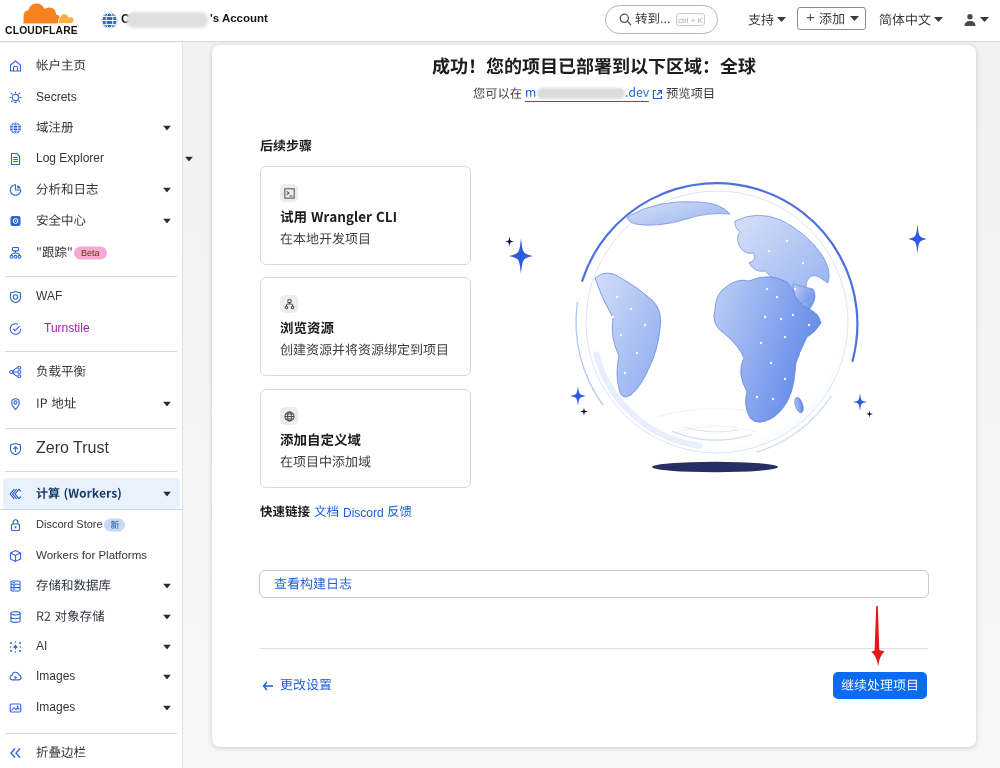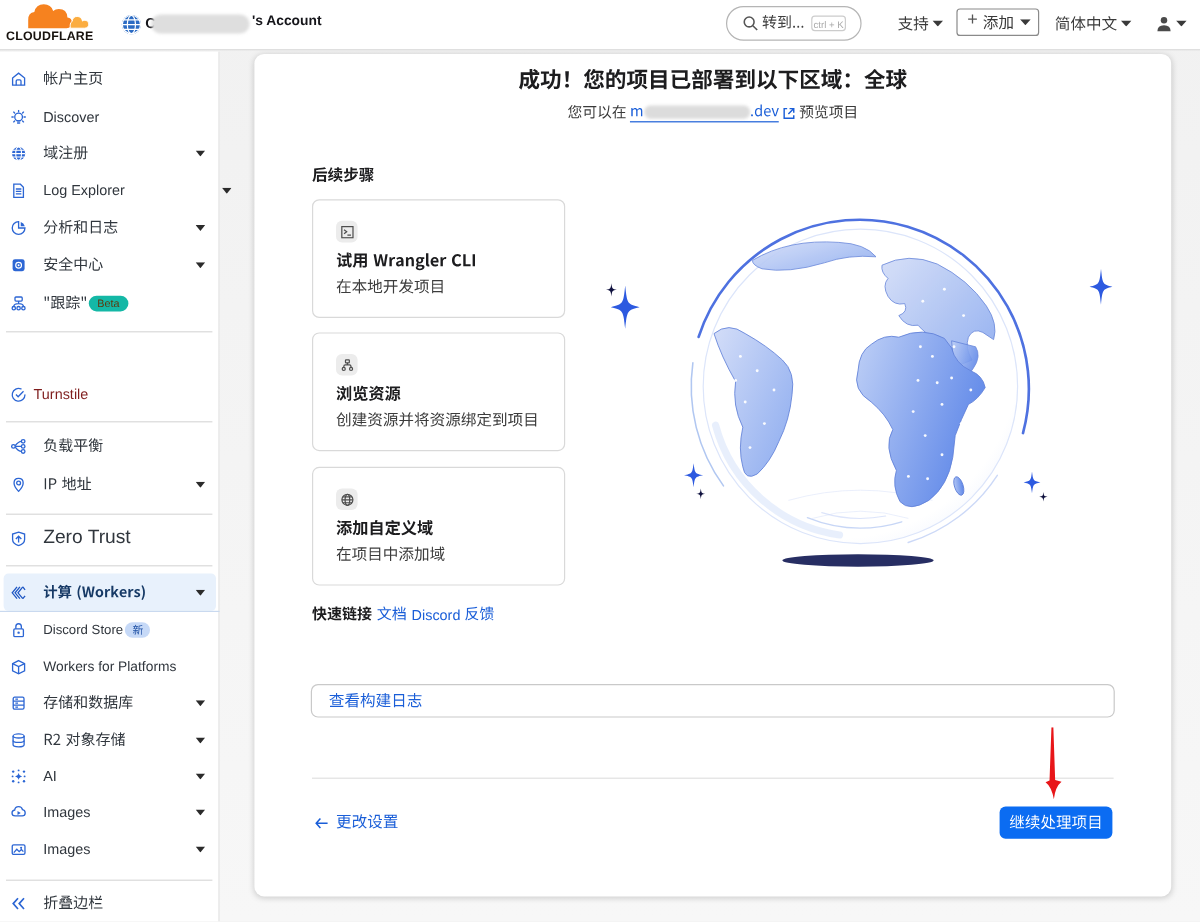--- a/index.html
+++ b/index.html
@@ -245,21 +245,21 @@
           </svg>
         </div>
       </div>
       <div style="position:absolute;left:0;top:39.5px;width:183px;height:30px;">
         <div style="position:absolute;left:9px;top:50%;transform:translateY(-50%);">
           <svg width="13" height="13" viewBox="0 0 13 13" style="display:block">
             <circle cx="6.5" cy="6" r="3.2" stroke="#2c66d4" fill="none" stroke-width="1.1"></circle>
             <path d="M5.3 9.2 L7.7 9.2 M5.6 11 L7.4 11 M6.5 0.5 V1.6 M2 6 H0.9 M12.1 6 H11 M3.2 2.7 L2.4 1.9 M9.8 2.7 L10.6 1.9 M3.2 9.3 L2.4 10.1 M9.8 9.3 L10.6 10.1" stroke="#2c66d4" fill="none" stroke-width="1.1" stroke-linecap="round"></path>
           </svg>
         </div>
-        <span style="font-family:'Liberation Sans',sans-serif;font-size:12px;color:#30363d;position:absolute;left:36px;top:50%;transform:translateY(-54%);white-space:nowrap;">Discover</span>
+        <span style="font-family:'Liberation Sans',sans-serif;font-size:12px;color:#30363d;position:absolute;left:36px;top:50%;transform:translateY(-54%);white-space:nowrap;">Secrets</span>
       </div>
       <div style="position:absolute;left:0;top:70px;width:183px;height:30px;">
         <div style="position:absolute;left:9px;top:50%;transform:translateY(-50%);">
           <svg width="13" height="13" viewBox="0 0 13 13" style="display:block">
             <circle cx="6.5" cy="6.5" r="5.5" fill="#2c66d4"></circle>
             <g stroke="#fff" stroke-width="0.9" fill="none">
               <ellipse cx="6.5" cy="6.5" rx="2.4" ry="5.5"></ellipse>
               <path d="M1 6.5 H12 M1.7 3.7 H11.3 M1.7 9.3 H11.3"></path>
             </g>
           </svg>
@@ -334,31 +334,40 @@
             <circle cx="2.5" cy="10.3" r="1.4" stroke="#2c66d4" fill="none" stroke-width="1.1"></circle>
             <circle cx="6.5" cy="10.3" r="1.4" stroke="#2c66d4" fill="none" stroke-width="1.1"></circle>
             <circle cx="10.5" cy="10.3" r="1.4" stroke="#2c66d4" fill="none" stroke-width="1.1"></circle>
           </svg>
         </div>
         <div style="position:absolute;left:36px;top:50%;transform:translateY(-50%);">
           <svg width="36.9" height="14.5" viewBox="0 0 36.9 14.5" style="display:block;overflow:visible">
             <path d="M1.4 5H2.1L2.3 2.6L2.3 1.4H1.1L1.2 2.6ZM3.8 5H4.5L4.8 2.6L4.8 1.4H3.6L3.6 2.6Z M7.8 1.8H10.2V4H7.8ZM6.4 10.5 6.6 11.4C7.9 11.1 9.6 10.6 11.3 10.2L11.2 9.3L9.6 9.7V7.4H11.2V6.6H9.6V4.9H11.1V1H7V4.9H8.8V9.9L7.8 10.2V6H7V10.4ZM16.3 4.2V5.7H12.6V4.2ZM16.3 3.4H12.6V1.9H16.3ZM11.7 12C11.9 11.8 12.3 11.7 14.9 11C14.8 10.8 14.8 10.4 14.8 10.2L12.6 10.7V6.5H13.8C14.4 9 15.5 11 17.4 11.9C17.6 11.7 17.8 11.3 18 11.1C17.1 10.7 16.3 10 15.7 9.1C16.4 8.7 17.2 8.1 17.8 7.6L17.2 7C16.8 7.4 16 8 15.3 8.4C15 7.8 14.8 7.2 14.6 6.5H17.2V1.1H11.7V10.3C11.7 10.9 11.4 11.1 11.2 11.2C11.4 11.4 11.6 11.8 11.7 12Z M24.7 4.3V5.1H29.2V4.3ZM24.8 8.2C24.4 9.1 23.7 10.1 23.1 10.7C23.2 10.8 23.6 11.1 23.8 11.3C24.4 10.6 25.1 9.5 25.6 8.5ZM28.2 8.6C28.8 9.4 29.5 10.5 29.7 11.2L30.5 10.8C30.2 10.1 29.6 9 29 8.2ZM20.2 1.8H22.2V4H20.2ZM23.7 6.6V7.4H26.5V11C26.5 11.1 26.5 11.1 26.3 11.2C26.2 11.2 25.7 11.2 25.1 11.2C25.2 11.4 25.3 11.7 25.4 11.9C26.2 12 26.7 11.9 27 11.8C27.3 11.7 27.4 11.4 27.4 11V7.4H30.4V6.6ZM26 0.7C26.2 1.1 26.4 1.6 26.5 2.1H23.7V4.2H24.6V2.9H29.3V4.2H30.2V2.1H27.5C27.4 1.6 27.1 1 26.8 0.5ZM18.8 10.5 19.1 11.4C20.3 11 21.9 10.5 23.4 10.1L23.3 9.3L21.9 9.7V7.4H23.3V6.6H21.9V4.9H23.1V1H19.4V4.9H21.1V9.9L20.2 10.1V6H19.5V10.3Z M32.3 5H33L33.2 2.6L33.2 1.4H32L32.1 2.6ZM34.8 5H35.5L35.7 2.6L35.7 1.4H34.5L34.5 2.6Z" fill="#30363d"></path>
           </svg>
         </div>
-        <span style="position:absolute;left:74px;top:50%;transform:translateY(-50%);background:#14b8a6;color:#5d3a0e;font-family:'Liberation Sans',sans-serif;font-size:9px;padding:1px 7px 2px;border-radius:8px;">Beta</span>
+        <span style="position:absolute;left:74px;top:50%;transform:translateY(-50%);background:#f9a8d4;color:#5d3a0e;font-family:'Liberation Sans',sans-serif;font-size:9px;padding:1px 7px 2px;border-radius:8px;">Beta</span>
       </div>
       <div style="position:absolute;left:5px;top:233px;width:172px;height:1px;background:#d9d9d9;"></div>
+      <div style="position:absolute;left:0;top:238.5px;width:183px;height:30px;">
+        <div style="position:absolute;left:9px;top:50%;transform:translateY(-50%);">
+          <svg width="13" height="13" viewBox="0 0 13 13" style="display:block">
+            <path d="M6.5 1 L11.5 2.5 V7 Q11.5 10.5 6.5 12.2 Q1.5 10.5 1.5 7 V2.5 Z" stroke="#2c66d4" fill="none" stroke-width="1.1"></path>
+            <circle cx="6.5" cy="6.5" r="2.2" stroke="#2c66d4" fill="none" stroke-width="1.1"></circle>
+          </svg>
+        </div>
+        <span style="font-family:'Liberation Sans',sans-serif;font-size:12px;color:#30363d;position:absolute;left:36px;top:50%;transform:translateY(-54%);white-space:nowrap;">WAF</span>
+      </div>
       <div style="position:absolute;left:0;top:270.5px;width:183px;height:30px;">
         <div style="position:absolute;left:9px;top:50%;transform:translateY(-50%);">
           <svg width="13" height="13" viewBox="0 0 13 13" style="display:block">
             <path d="M11.8 6.5 A5.3 5.3 0 1 1 8.5 1.6" stroke="#2c66d4" fill="none" stroke-width="1.1" stroke-linecap="round"></path>
             <path d="M4.3 6.3 L6.1 8.1 L10.6 3.6" stroke="#2c66d4" fill="none" stroke-width="1.1"></path>
           </svg>
         </div>
-        <span style="font-family:'Liberation Sans',sans-serif;font-size:12px;color:#7f1d1d;position:absolute;left:28px;top:50%;transform:translateY(-54%);white-space:nowrap;text-align:right;">Turnstile</span>
+        <span style="font-family:'Liberation Sans',sans-serif;font-size:12px;color:#a21caf;position:absolute;left:44px;top:50%;transform:translateY(-54%);white-space:nowrap;text-align:right;">Turnstile</span>
       </div>
       <div style="position:absolute;left:5px;top:308px;width:172px;height:1px;background:#d9d9d9;"></div>
       <div style="position:absolute;left:0;top:313.5px;width:183px;height:30px;">
         <div style="position:absolute;left:9px;top:50%;transform:translateY(-50%);">
           <svg width="13" height="13" viewBox="0 0 13 13" style="display:block">
             <circle cx="2.2" cy="6.5" r="1.5" stroke="#2c66d4" fill="none" stroke-width="1.1"></circle>
             <circle cx="10.3" cy="2.3" r="1.5" stroke="#2c66d4" fill="none" stroke-width="1.1"></circle>
             <circle cx="10.3" cy="6.5" r="1.5" stroke="#2c66d4" fill="none" stroke-width="1.1"></circle>
             <circle cx="10.3" cy="10.7" r="1.5" stroke="#2c66d4" fill="none" stroke-width="1.1"></circle>
             <path d="M3.7 6.5 H8.8 M3.7 5.9 Q6.5 2.3 8.8 2.3 M3.7 7.1 Q6.5 10.7 8.8 10.7" stroke="#2c66d4" fill="none" stroke-width="1.1"></path>

